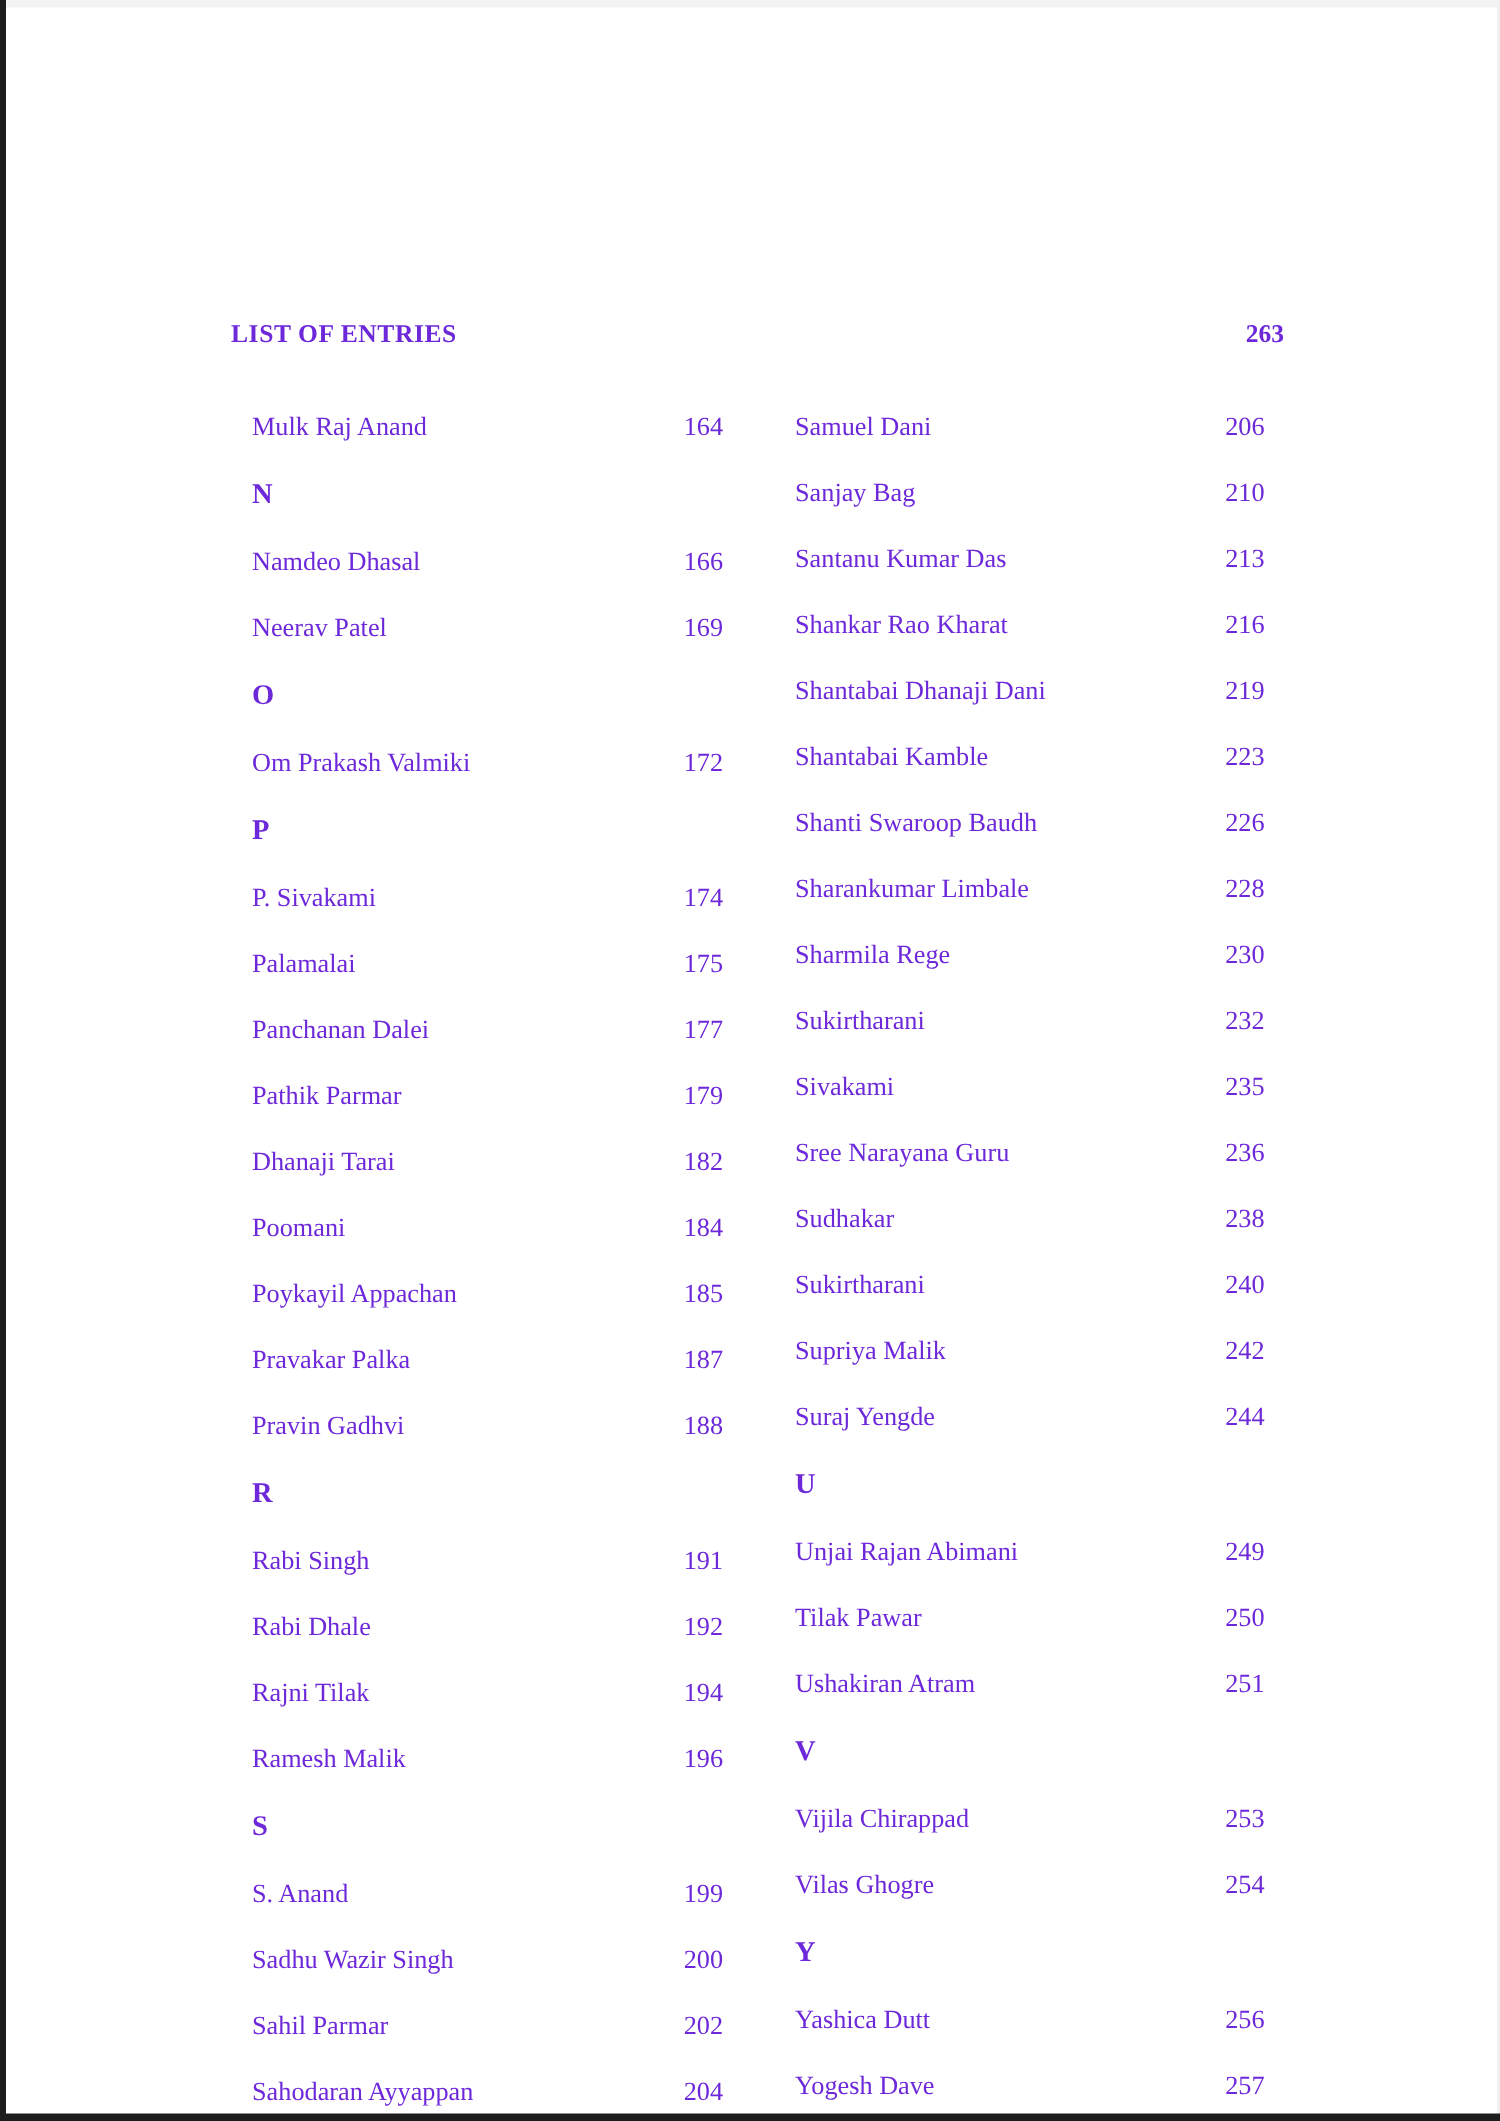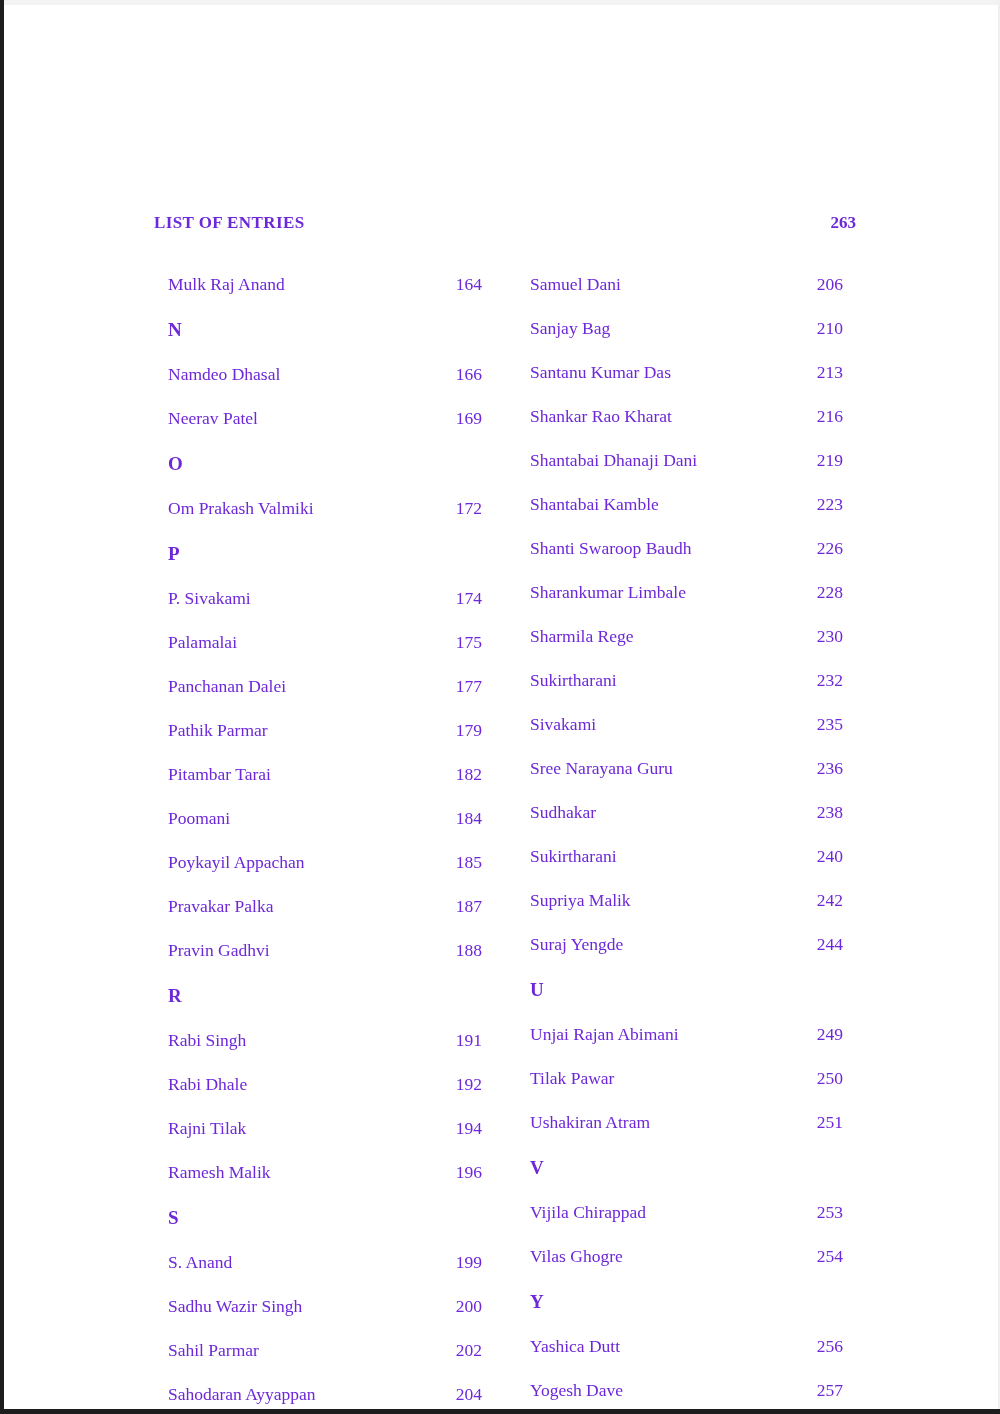--- a/index.html
+++ b/index.html
@@ -110,21 +110,21 @@
       </div>
       <div class="entry-row">
         <span class="entry-name">Panchanan Dalei</span>
         <span class="entry-page">177</span>
       </div>
       <div class="entry-row">
         <span class="entry-name">Pathik Parmar</span>
         <span class="entry-page">179</span>
       </div>
       <div class="entry-row">
-        <span class="entry-name">Pitambar Tarai</span>
+        <span class="entry-name">Dhanaji Tarai</span>
         <span class="entry-page">182</span>
       </div>
       <div class="entry-row">
         <span class="entry-name">Poomani</span>
         <span class="entry-page">184</span>
       </div>
       <div class="entry-row">
         <span class="entry-name">Poykayil Appachan</span>
         <span class="entry-page">185</span>
       </div>

